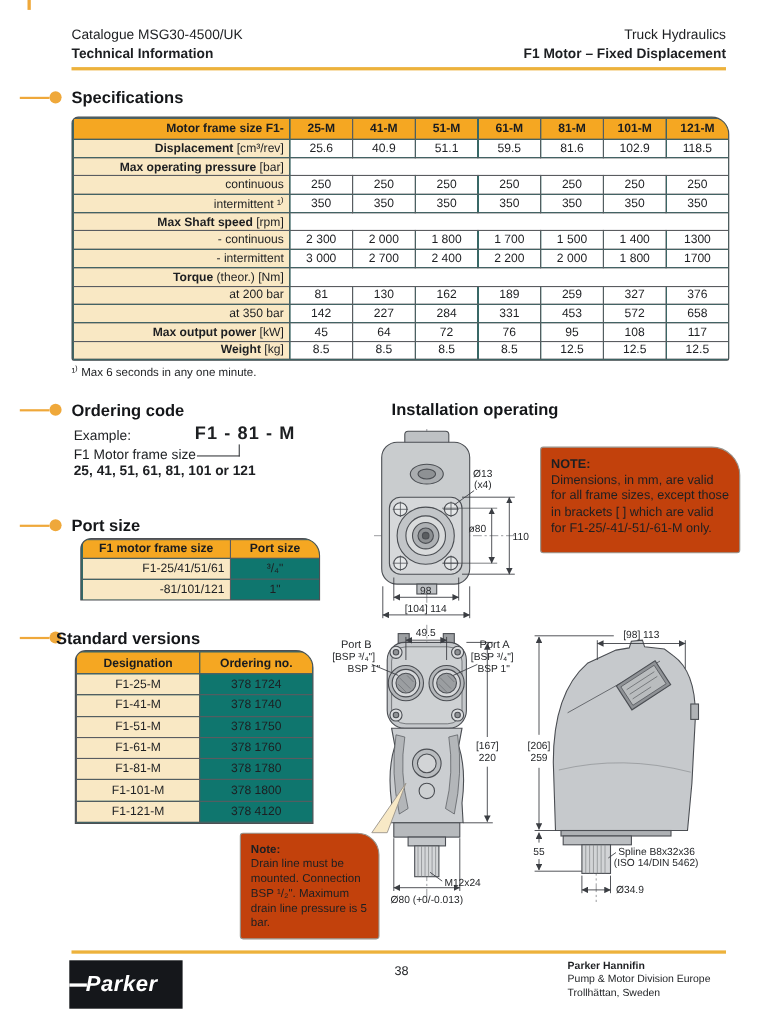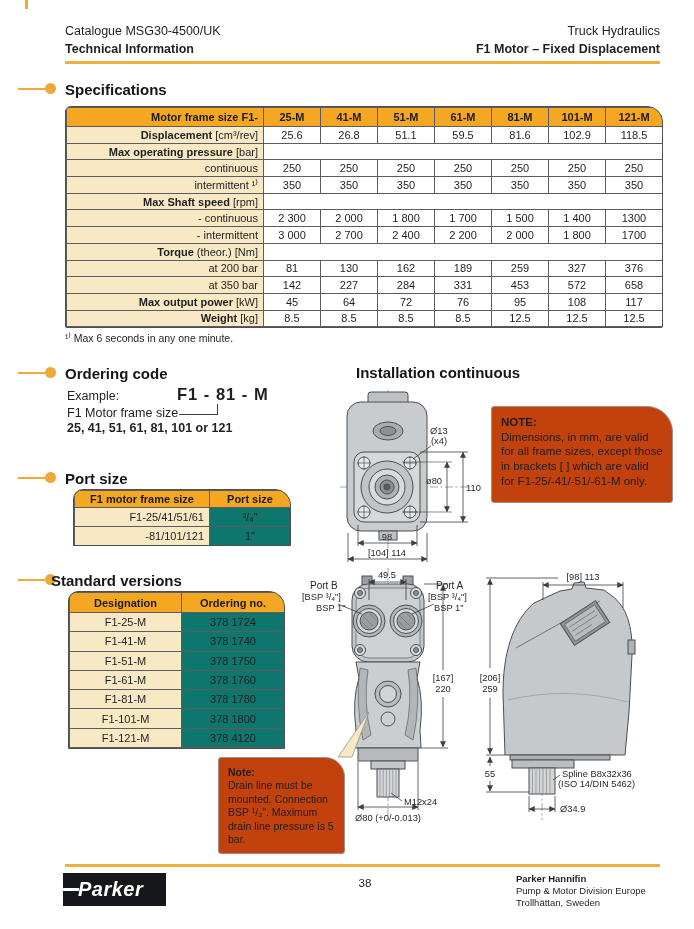--- a/index.html
+++ b/index.html
@@ -60,21 +60,21 @@
 
   
   #inst-head{left:356px;top:364px;}
   #drawing-svg{left:300px;top:380px;}
   .notebox{background:#c2410c;border:1px solid #97928a;padding:8px 9px;line-height:1.28;z-index:5;}
   .notebox .nb-title{font-weight:bold;}
   #note1{left:491px;top:406px;width:162px;height:79px;border-radius:3px 26px 3px 3px;font-size:11.5px;}
   #note2{left:218px;top:757px;width:107px;height:79px;border-radius:3px 20px 3px 3px;font-size:10.5px;}
 
   
-  #logo{left:63px;top:873px;width:103px;height:33px;background:#15171b;display:flex;align-items:center;}
+  #logo{left:63px;top:873px;width:103px;height:44px;background:#15171b;display:flex;align-items:center;}
   #logo .dash{width:16px;height:3px;background:#fff;}
   #logo .ltxt{color:#fff;font-style:italic;font-weight:bold;font-size:20px;letter-spacing:.5px;margin-left:-1px;}
   #pagenum{left:18px;top:877px;width:694px;text-align:center;font-size:11.5px;}
   #ftr-right{left:516px;top:873px;font-size:9.5px;line-height:1.25;}
   .ftr-b{font-weight:bold;}
 
   
   text{font-family:"Liberation Sans",sans-serif;fill:#26282b;}
   .dim{font-size:9.3px;}
   .plbl{font-size:10px;}
@@ -119,21 +119,21 @@
             <th class="val-h">41-M</th>
             <th class="val-h">51-M</th>
             <th class="val-h">61-M</th>
             <th class="val-h">81-M</th>
             <th class="val-h">101-M</th>
             <th class="val-h">121-M</th>
           </tr>
           <tr>
             <td class="lbl"><span class="b">Displacement</span><span class="u"> [cm³/rev]</span></td>
             <td class="val">25.6</td>
-            <td class="val">26.8</td>
+            <td class="val">40.9</td>
             <td class="val">51.1</td>
             <td class="val">59.5</td>
             <td class="val">81.6</td>
             <td class="val">102.9</td>
             <td class="val">118.5</td>
           </tr>
           <tr>
             <td class="lbl"><span class="b">Max operating pressure</span><span class="u"> [bar]</span></td>
             <td class="sec" colspan="7"></td>
           </tr>
@@ -305,21 +305,21 @@
             <td class="c2">378 1800</td>
           </tr>
           <tr>
             <td class="c1">F1-121-M</td>
             <td class="c2">378 4120</td>
           </tr>
         </tbody>
       </table>
   </div>
 
-  <div class="abs sec-head" id="inst-head">Installation continuous</div>
+  <div class="abs sec-head" id="inst-head">Installation operating</div>
 
   <svg class="abs" id="drawing-svg" width="394" height="478" viewBox="300 380 394 478">
     <defs>
       <marker id="arr" viewBox="0 0 10 10" refX="9.5" refY="5" markerWidth="7.5" markerHeight="7.5" orient="auto-start-reverse">
         <path d="M0,0 L10,5 L0,10 z" fill="#3b3e43"></path>
       </marker>
     </defs>
 
     <g stroke="#4b4e53" stroke-width="1" fill="none">
 

